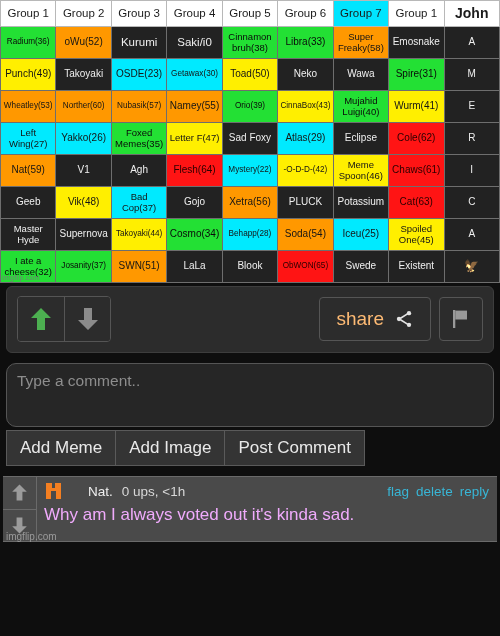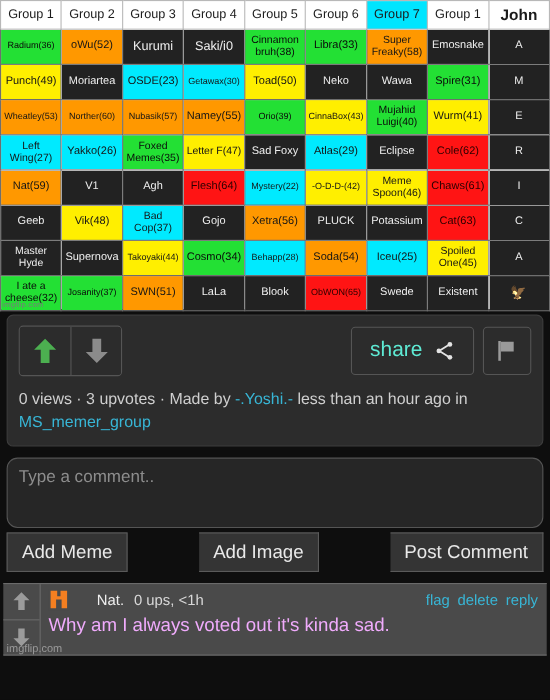--- a/index.html
+++ b/index.html
@@ -71,21 +71,21 @@
   .vote-btn {
     width: 46px; height: 44px;
     display:flex; align-items:center; justify-content:center;
     background: #2c2c2c; cursor:pointer;
   }
   .vote-btn + .vote-btn { border-left:1px solid #555; }
   .right-group { display:flex; align-items:center; gap:8px; }
   .share-btn {
     display:flex; align-items:center; gap:10px;
     border:1px solid #555; border-radius:4px;
-    background:#2c2c2c; color:#5eead4;
+    background:#2c2c2c; color:#fdba74;
     height:44px; padding: 0 16px;
     font-size:19px; cursor:pointer;
   }
   .flag-btn {
     width:44px; height:44px; border:1px solid #555; border-radius:4px;
     background:#2c2c2c; display:flex; align-items:center; justify-content:center;
     cursor:pointer;
   }
   #meta-line {
     margin-top: 11px;
@@ -102,21 +102,21 @@
     border: 1px solid #555;
     border-radius: 10px;
     color: #8d8d8d;
     font-size: 15.5px;
     font-family: "Liberation Sans", sans-serif;
     padding: 8px 10px;
     resize: none;
     outline: none;
   }
   #comment-input::placeholder { color:#8d8d8d; }
-  .btn-row { display:flex; justify-content:space-between; margin-top: -1px; }
+  .btn-row { display:flex; justify-content:flex-start; margin-top: -1px; }
   .cbtn {
     background:#343434;
     border:1px solid #5a5a5a;
     color:#e9e9e9;
     font-size: 17px;
     font-family:"Liberation Sans", sans-serif;
     padding: 7px 13px;
     cursor:pointer;
   }
   .cbtn + .cbtn { border-left: none; }
@@ -203,21 +203,21 @@
           </td>
           <td class="c-dark last-cell-rel">
             <span class="md">A</span>
           </td>
         </tr>
         <tr>
           <td class="c-yellow">
             <span class="md">Punch(49)</span>
           </td>
           <td class="c-dark">
-            <span class="md">Moriartea</span>
+            <span class="md">Takoyaki</span>
           </td>
           <td class="c-cyan">
             <span class="md">OSDE(23)</span>
           </td>
           <td class="c-cyan">
             <span class="sm">Getawax(30)</span>
           </td>
           <td class="c-yellow">
             <span class="md">Toad(50)</span>
           </td>
@@ -446,23 +446,20 @@
         <span>
           <svg width="18" height="20" viewBox="0 0 18 20">
             <rect x="1" y="1" width="2.3" height="18" fill="#9a9a9a"></rect>
             <polygon points="3.3,1.6 15,1.6 15,10.5 3.3,10.5" fill="#9a9a9a"></polygon>
           </svg>
         </span>
       </div>
     </div>
   </div>
 
-  <div id="meta-line">
-    <span>0 views</span><span> · </span><span>3 upvotes</span><span> · </span><span>Made by </span><a>-.Yoshi.-</a><span> less than an hour ago in </span><a>MS_memer_group</a>
-  </div>
 </div>
 
 <div id="comment-area">
   <textarea id="comment-input" placeholder="Type a comment.." style=""></textarea>
   <div class="btn-row">
     <button class="cbtn">Add Meme</button>
     <button class="cbtn">Add Image</button>
     <button class="cbtn">Post Comment</button>
   </div>
 </div>

